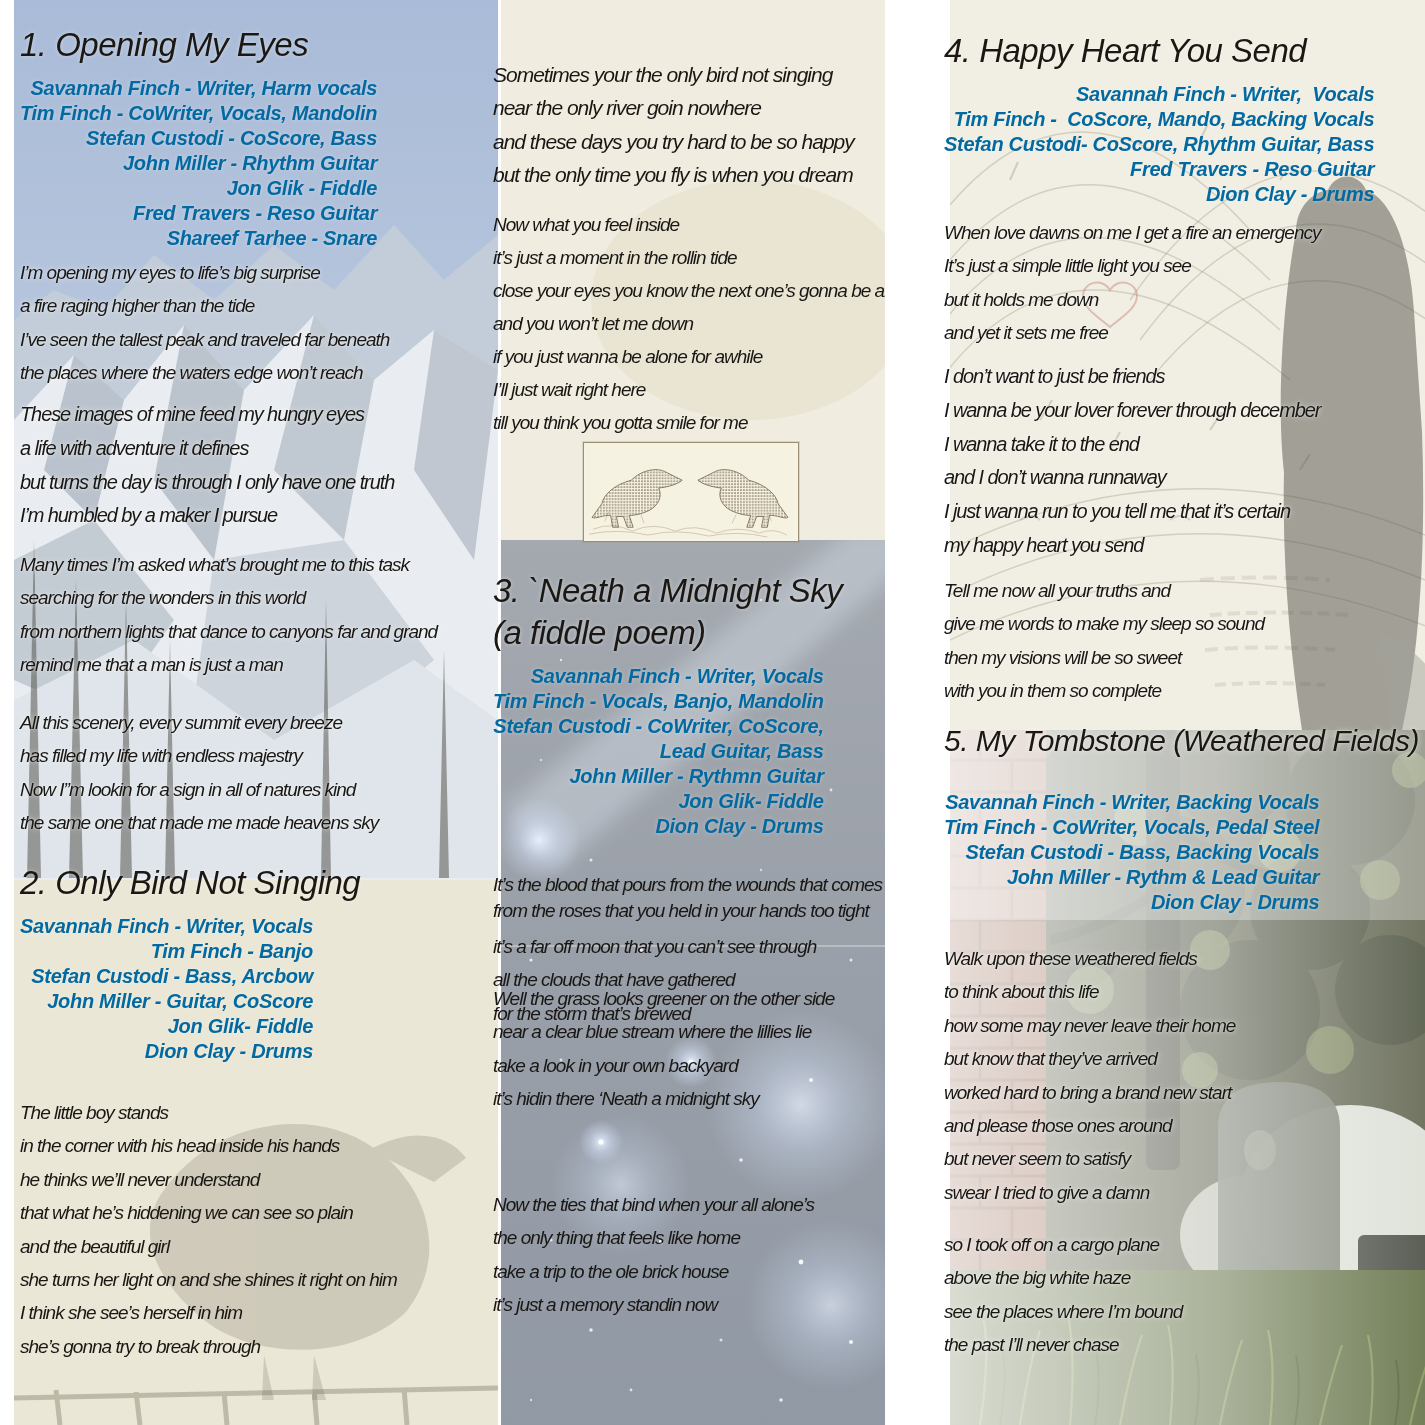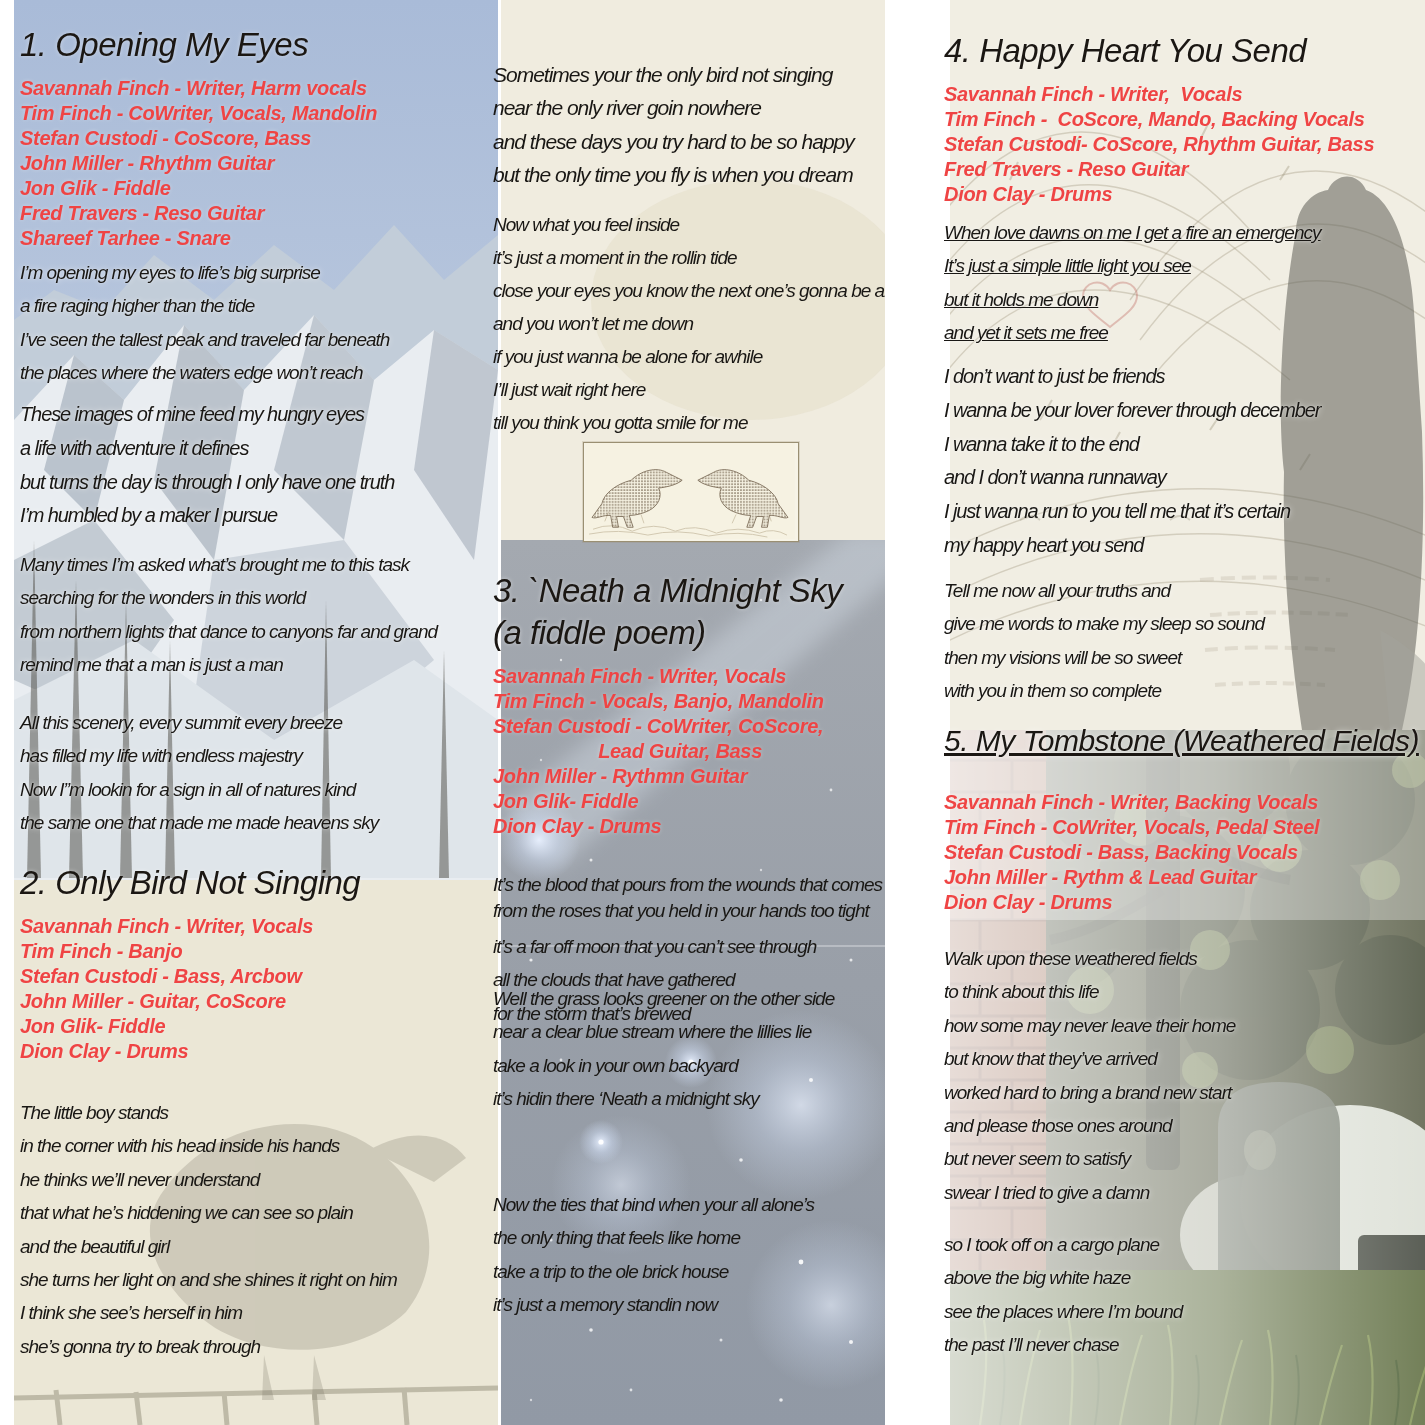--- a/index.html
+++ b/index.html
@@ -12,24 +12,24 @@
   #col-left  { left:0;    width:484px; }
   #col-mid   { left:487px; width:384px; }
   #col-right { left:936px; width:489px; }
   .bgsvg { position:absolute; display:block; }
 
   .block { position:absolute; font-style:italic; }
   .title {
     font-size:33px; color:#1b1713; letter-spacing:-0.5px; white-space:nowrap;
     text-shadow:0 0 4px rgba(255,255,255,.45);
   }
-  .title.small { font-size:30px;text-decoration:underline; }
+  .title.small { font-size:30px; }
   .credits {
-    font-size:20px; font-weight:bold; color:#ef4444; line-height:25px;
-    letter-spacing:-0.3px; white-space:pre; text-shadow:0 0 4px rgba(255,255,255,.35);
+    font-size:20px; font-weight:bold; color:#0369a1; line-height:25px;
+    letter-spacing:-0.3px; white-space:pre; text-shadow:0 0 4px rgba(255,255,255,.35);text-align:right;
   }
   .verse {
     font-size:19px; color:#191714; line-height:33.4px; letter-spacing:-1px;
     white-space:pre;
   }
   .verse.big    { font-size:20px; line-height:33.8px; letter-spacing:-1.1px; }
   .verse.slight { font-size:21px; }
   .verse.tight  { line-height:26px; }
   .halo { text-shadow:0 0 6px rgba(255,255,255,.6), 0 0 2px rgba(255,255,255,.45); }
 
@@ -326,21 +326,21 @@
       <path d="M245,695 Q252,655 246,625"></path>
         <path d="M345,695 Q352,655 346,625"></path>
       <path d="M445,695 Q452,660 446,630"></path>
     </g>
     <rect width="489" height="695" fill="url(#veil)"></rect>
     <rect width="489" height="190" fill="#ffffff" opacity=".32"></rect>
   </svg>
 
   <div class="block title" style="left:8px; top:32px;">4. Happy Heart You Send</div>
   <div class="block credits" style="left:8px; top:82px;"><div class="line">Savannah Finch - Writer,  Vocals</div><div class="line">Tim Finch -  CoScore, Mando, Backing Vocals</div><div class="line">Stefan Custodi- CoScore, Rhythm Guitar, Bass</div><div class="line">Fred Travers - Reso Guitar</div><div class="line">Dion Clay - Drums</div></div>
-  <div class="block verse halo" style="left:8px; top:216px;text-decoration:underline;"><div class="line">When love dawns on me I get a fire an emergency</div><div class="line">It’s just a simple little light you see</div><div class="line">but it holds me down</div><div class="line">and yet it sets me free</div></div>
+  <div class="block verse halo" style="left:8px; top:216px;"><div class="line">When love dawns on me I get a fire an emergency</div><div class="line">It’s just a simple little light you see</div><div class="line">but it holds me down</div><div class="line">and yet it sets me free</div></div>
   <div class="block verse big halo" style="left:8px; top:360px;"><div class="line">I don’t want to just be friends</div><div class="line">I wanna be your lover forever through december</div><div class="line">I wanna take it to the end</div><div class="line">and I don’t wanna runnaway</div><div class="line">I just wanna run to you tell me that it’s certain</div><div class="line">my happy heart you send</div></div>
   <div class="block verse halo" style="left:8px; top:574px;"><div class="line">Tell me now all your truths and</div><div class="line">give me words to make my sleep so sound</div><div class="line">then my visions will be so sweet</div><div class="line">with you in them so complete</div></div>
 
   <div class="block title small halo" style="left:8px; top:724px;">5. My Tombstone (Weathered Fields)</div>
   <div class="block credits" style="left:8px; top:790px;"><div class="line">Savannah Finch - Writer, Backing Vocals</div><div class="line">Tim Finch - CoWriter, Vocals, Pedal Steel</div><div class="line">Stefan Custodi - Bass, Backing Vocals</div><div class="line">John Miller - Rythm &amp; Lead Guitar</div><div class="line">Dion Clay - Drums</div></div>
   <div class="block verse halo" style="left:8px; top:942px;"><div class="line">Walk upon these weathered fields</div><div class="line">to think about this life</div><div class="line">how some may never leave their home</div><div class="line">but know that they’ve arrived</div><div class="line">worked hard to bring a brand new start</div><div class="line">and please those ones around</div><div class="line">but never seem to satisfy</div><div class="line">swear I tried to give a damn</div></div>
   <div class="block verse halo" style="left:8px; top:1228px;"><div class="line">so I took off on a cargo plane</div><div class="line">above the big white haze</div><div class="line">see the places where I’m bound</div><div class="line">the past I’ll never chase</div></div>
 </div>
 
 </body></html>

